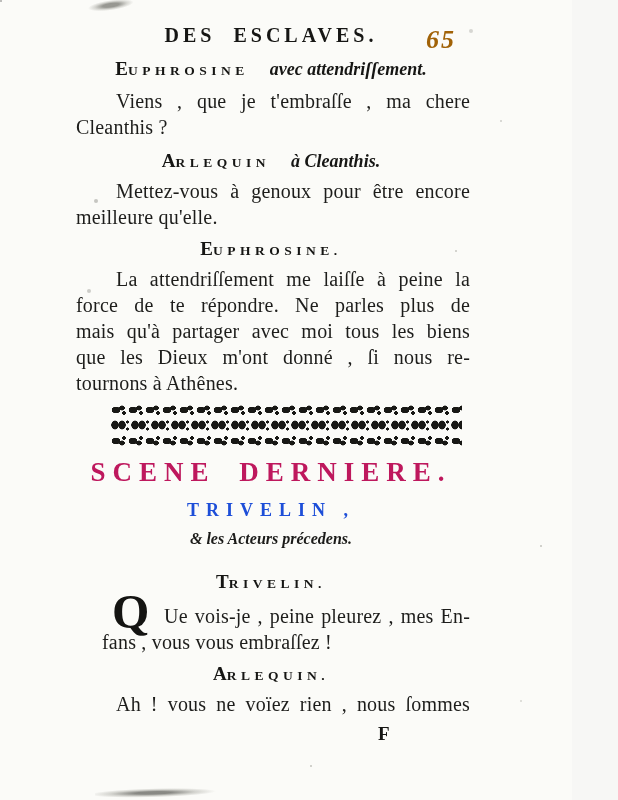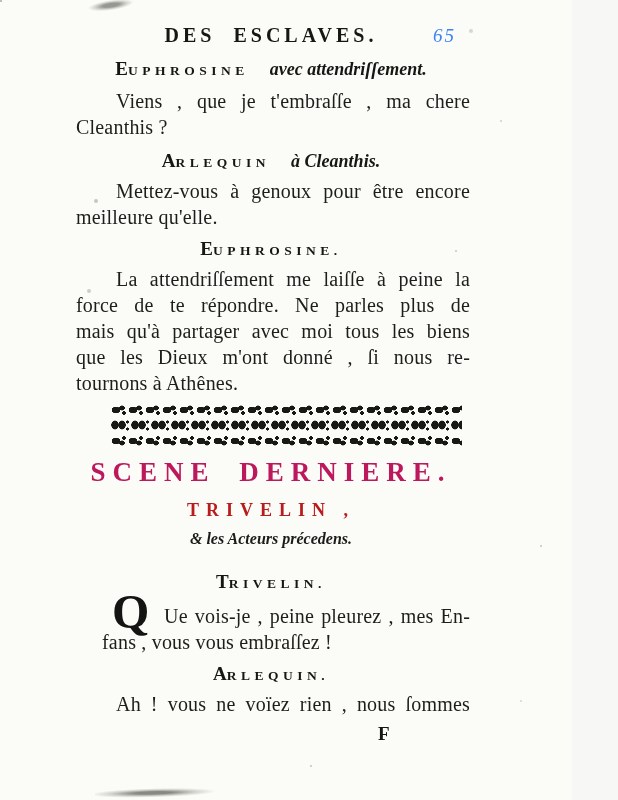--- a/index.html
+++ b/index.html
@@ -21,22 +21,22 @@
   .running-head{
     position:relative;margin-top:24px;height:26px;
     text-align:center;
   }
   .rh-title{
     font-size:20px;font-weight:bold;letter-spacing:4px;word-spacing:9px;
     color:#161614;
   }
   .rh-page{
     position:absolute;right:14px;top:1px;
-    font-size:19px;font-weight:normal;font-style:italic;letter-spacing:2px;
-    color:#3b82f6;
+    font-size:26px;font-weight:bold;font-style:italic;letter-spacing:2px;
+    color:#a16207;
   }
   
   .sp-head{
     margin-top:6px;text-align:center;line-height:26px;white-space:nowrap;
     color:#161614;
   }
   .cap{font-size:19px;font-weight:bold;}
   .scaps{font-size:13.5px;font-weight:bold;letter-spacing:4.5px;}
   .dir{font-size:18px;font-style:italic;font-weight:bold;letter-spacing:0;margin-left:21px;}
   
@@ -80,21 +80,21 @@
   }
   
   .scene-title{
     margin-top:8px;text-align:center;
     font-size:27px;font-weight:bold;letter-spacing:7px;word-spacing:10px;
     color:#be185d;line-height:34px;
   }
   .cast-name{
     margin-top:10px;text-align:center;
     font-size:18px;font-weight:bold;letter-spacing:7px;line-height:22px;
-    color:#b91c1c;
+    color:#1d4ed8;
   }
   .cast-note{
     margin-top:6px;text-align:center;
     font-size:16px;font-style:italic;font-weight:bold;line-height:24px;
     color:#1b1b19;
   }
   
   .q-line{position:relative;padding-left:88px;}
   .drop-q{
     position:absolute;left:36px;top:-15px;

